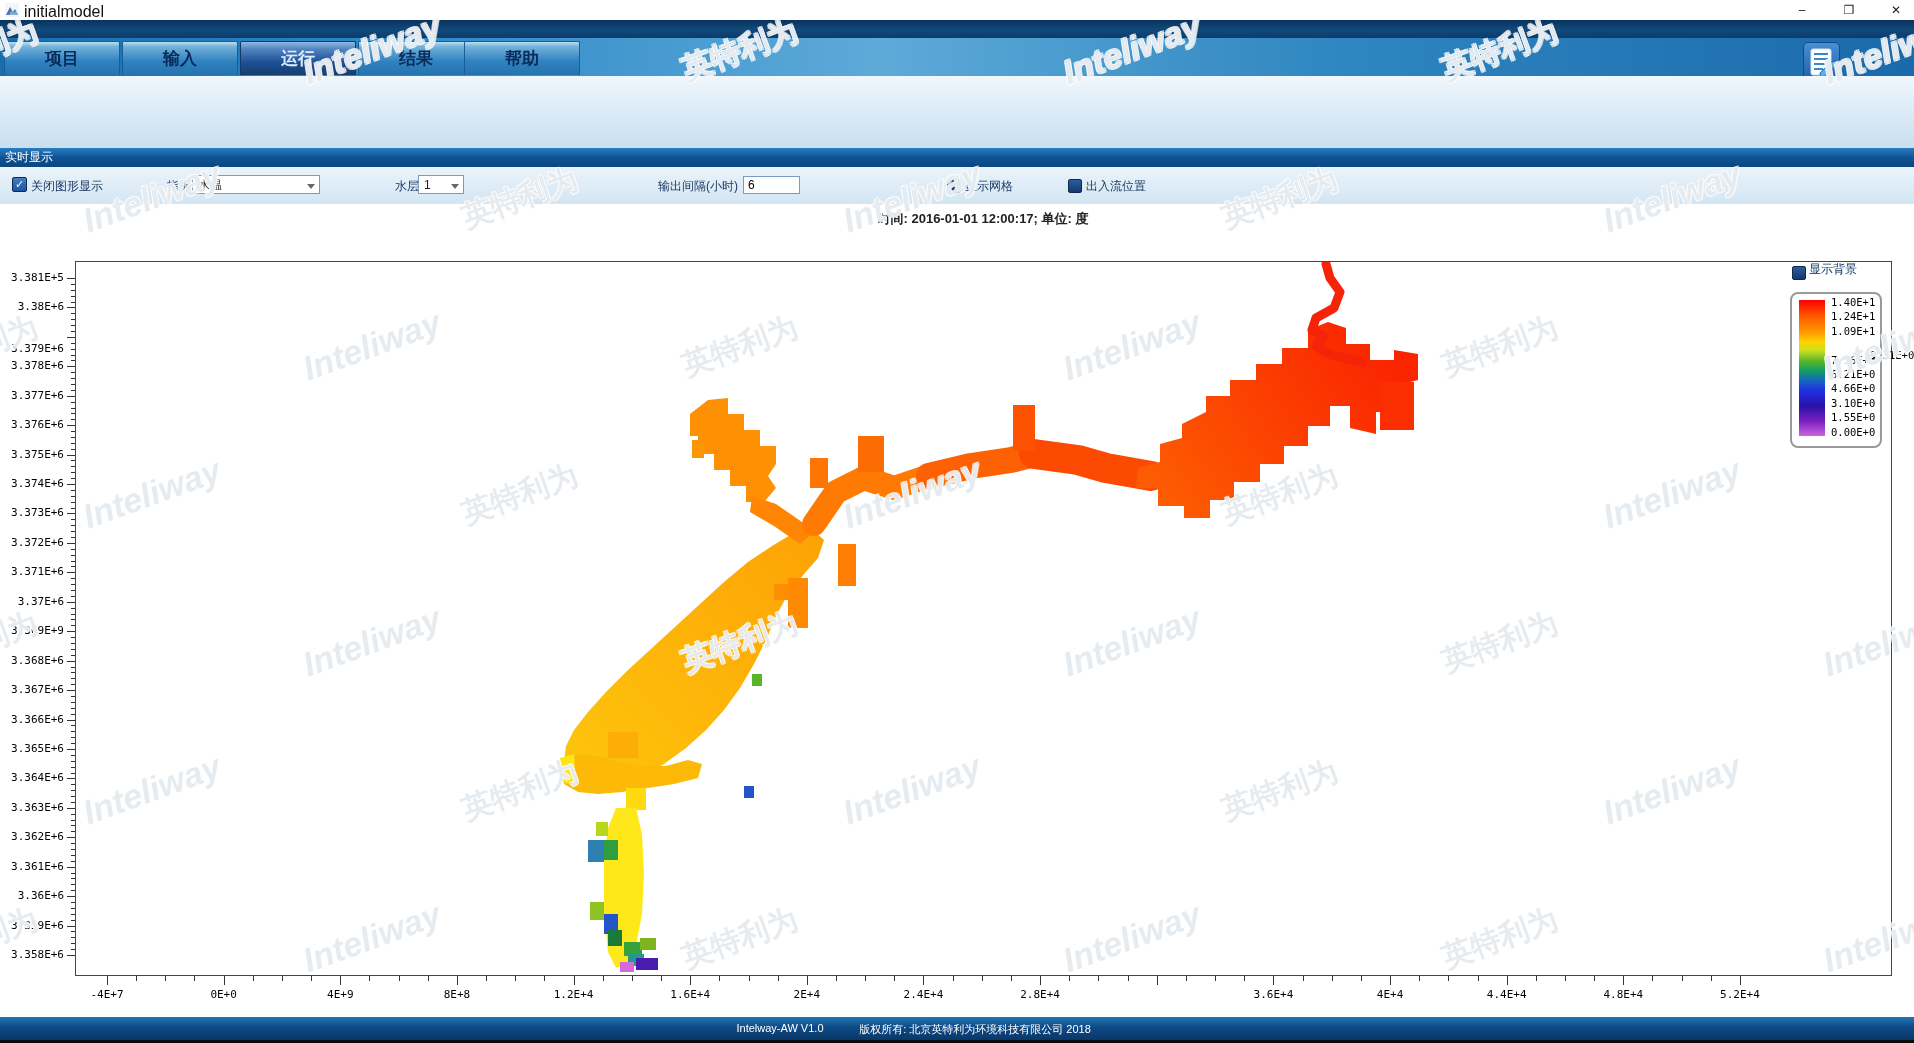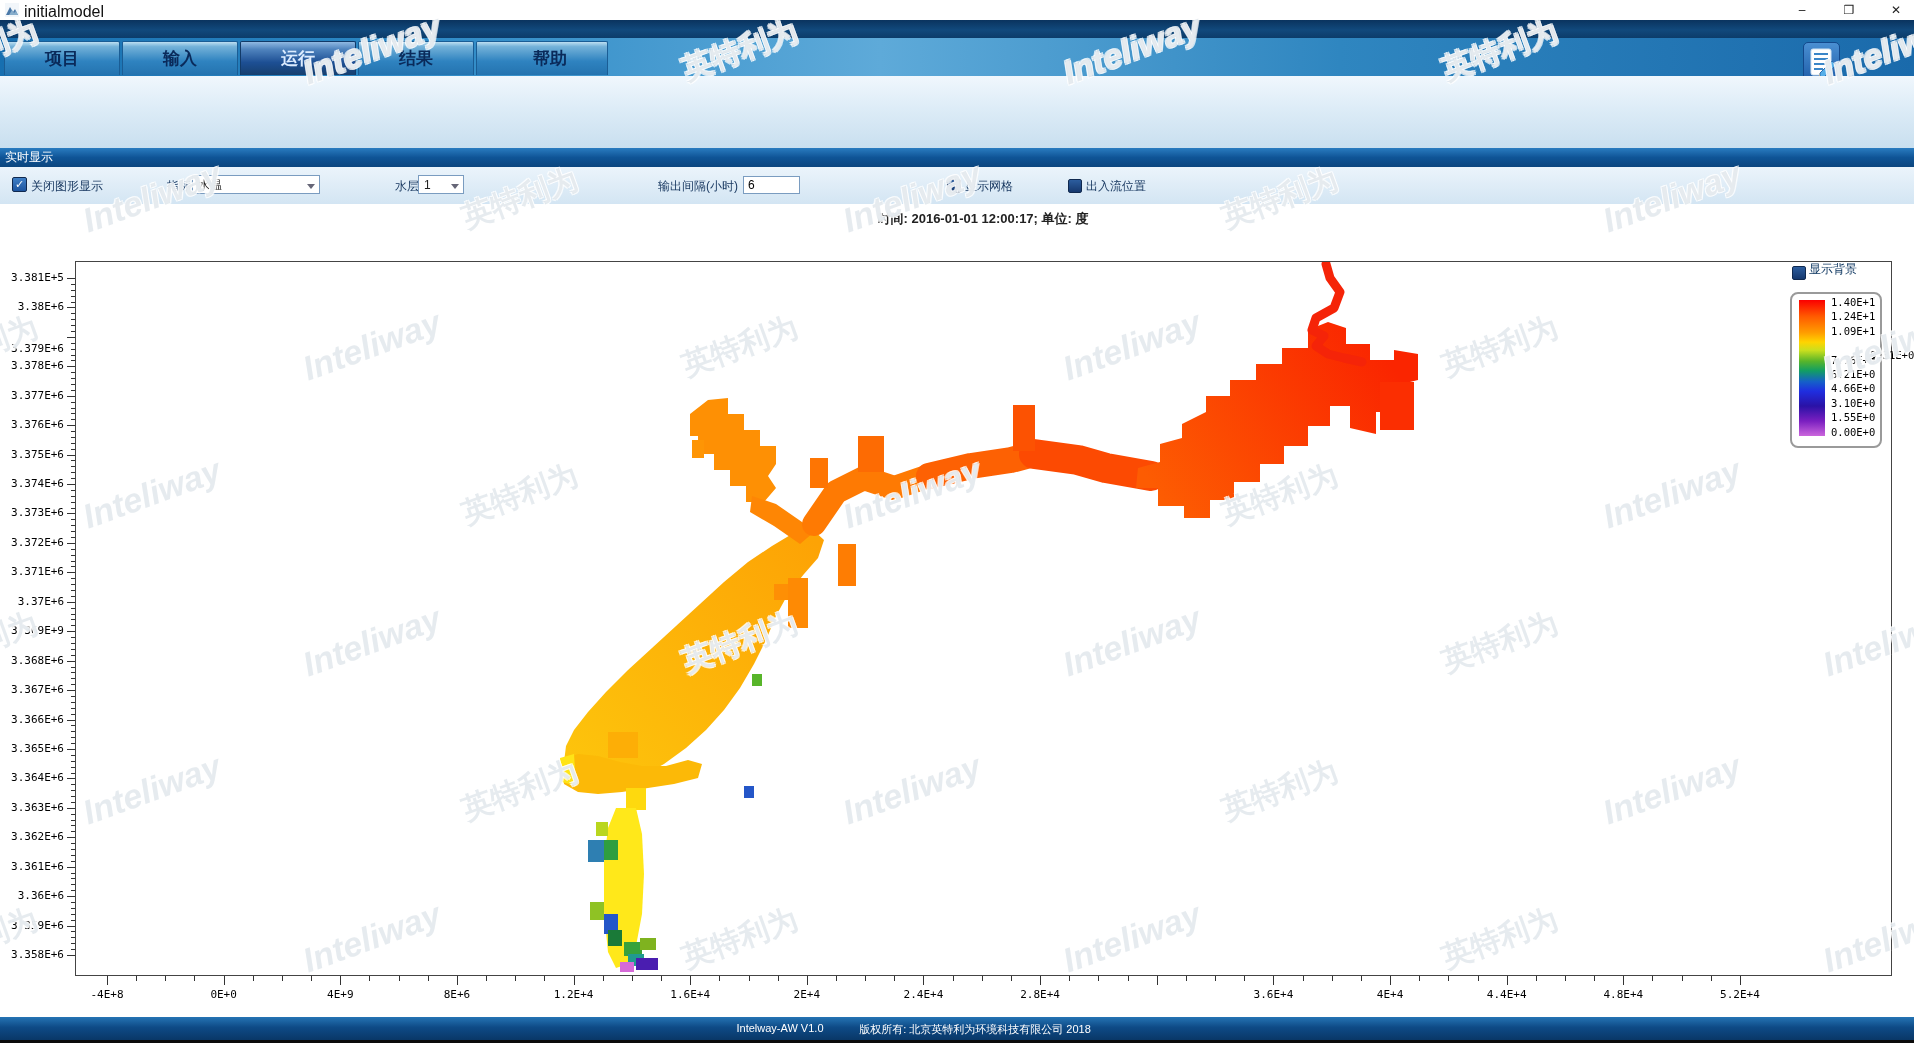--- a/index.html
+++ b/index.html
@@ -99,21 +99,21 @@
   <div class="abs win-btn" style="left:1880px">✕</div>
 </div>
 
 <div class="abs navy-band"></div>
 <div class="abs tab-row" id="tab-row">
   <div class="abs env-tab">环评/预警</div>
 <div class="tab" style="left: 4px;">项目</div>
     <div class="tab" style="left: 122px;">输入</div>
     <div class="tab active" style="left: 240px;">运行</div>
     <div class="tab" style="left: 358px;">结果</div>
-    <div class="tab" style="left: 476px; padding-left: 16px;">帮助</div>
+    <div class="tab" style="left: 464px;">帮助</div>
   </div>
 <div class="abs doc-icon">
   <svg width="35" height="40" viewBox="0 0 35 40">
     <rect x="7" y="6" width="20" height="26" rx="2" fill="#ffffff" stroke="#cfe2f2"></rect>
     <line x1="10" y1="11" x2="24" y2="11" stroke="#3a86c8" stroke-width="2"></line>
     <line x1="10" y1="16" x2="24" y2="16" stroke="#3a86c8" stroke-width="2"></line>
     <line x1="10" y1="21" x2="24" y2="21" stroke="#3a86c8" stroke-width="2"></line>
     <line x1="10" y1="26" x2="19" y2="26" stroke="#3a86c8" stroke-width="2"></line>
     <polygon points="28,18 32,22 20,34 16,34 16,30" fill="#55aee8" stroke="#2a6cb0"></polygon>
     <polygon points="16,30 16,34 20,34 14,37" fill="#e8b87a"></polygon>
@@ -354,36 +354,36 @@
     <div class="tick" style="left: 67px; top: 925.57px; width: 8px; height: 1px;"></div>
     <div class="tick" style="left: 71px; top: 931.457px; width: 4px; height: 1px;"></div>
     <div class="tick" style="left: 71px; top: 937.344px; width: 4px; height: 1px;"></div>
     <div class="tick" style="left: 71px; top: 943.231px; width: 4px; height: 1px;"></div>
     <div class="tick" style="left: 71px; top: 949.118px; width: 4px; height: 1px;"></div>
     <div class="tick-label-y" style="top: 948.005px; text-align: right;">3.358E+6</div>
     <div class="tick" style="left: 67px; top: 955.005px; width: 8px; height: 1px;"></div>
   </div>
 <div id="x-axis">
     <div class="tick" style="left: 107px; top: 976px; width: 1px; height: 9px;"></div>
-    <div class="tick-label-x" style="left: 75px; top: 988px;">-4E+8</div>
+    <div class="tick-label-x" style="left: 75px; top: 988px;">-4E+7</div>
     <div class="tick" style="left: 136.16px; top: 976px; width: 1px; height: 5px;"></div>
     <div class="tick" style="left: 165.32px; top: 976px; width: 1px; height: 5px;"></div>
     <div class="tick" style="left: 194.48px; top: 976px; width: 1px; height: 5px;"></div>
     <div class="tick" style="left: 223.64px; top: 976px; width: 1px; height: 9px;"></div>
     <div class="tick-label-x" style="left: 191.64px; top: 988px;">0E+0</div>
     <div class="tick" style="left: 252.8px; top: 976px; width: 1px; height: 5px;"></div>
     <div class="tick" style="left: 281.96px; top: 976px; width: 1px; height: 5px;"></div>
     <div class="tick" style="left: 311.12px; top: 976px; width: 1px; height: 5px;"></div>
     <div class="tick" style="left: 340.28px; top: 976px; width: 1px; height: 9px;"></div>
     <div class="tick-label-x" style="left: 308.28px; top: 988px;">4E+9</div>
     <div class="tick" style="left: 369.44px; top: 976px; width: 1px; height: 5px;"></div>
     <div class="tick" style="left: 398.6px; top: 976px; width: 1px; height: 5px;"></div>
     <div class="tick" style="left: 427.76px; top: 976px; width: 1px; height: 5px;"></div>
     <div class="tick" style="left: 456.92px; top: 976px; width: 1px; height: 9px;"></div>
-    <div class="tick-label-x" style="left: 424.92px; top: 988px;">8E+6</div>
+    <div class="tick-label-x" style="left: 424.92px; top: 988px;">8E+8</div>
     <div class="tick" style="left: 486.08px; top: 976px; width: 1px; height: 5px;"></div>
     <div class="tick" style="left: 515.24px; top: 976px; width: 1px; height: 5px;"></div>
     <div class="tick" style="left: 544.4px; top: 976px; width: 1px; height: 5px;"></div>
     <div class="tick" style="left: 573.56px; top: 976px; width: 1px; height: 9px;"></div>
     <div class="tick-label-x" style="left: 541.56px; top: 988px;">1.2E+4</div>
     <div class="tick" style="left: 602.72px; top: 976px; width: 1px; height: 5px;"></div>
     <div class="tick" style="left: 631.88px; top: 976px; width: 1px; height: 5px;"></div>
     <div class="tick" style="left: 661.04px; top: 976px; width: 1px; height: 5px;"></div>
     <div class="tick" style="left: 690.2px; top: 976px; width: 1px; height: 9px;"></div>
     <div class="tick-label-x" style="left: 658.2px; top: 988px;">1.6E+4</div>

